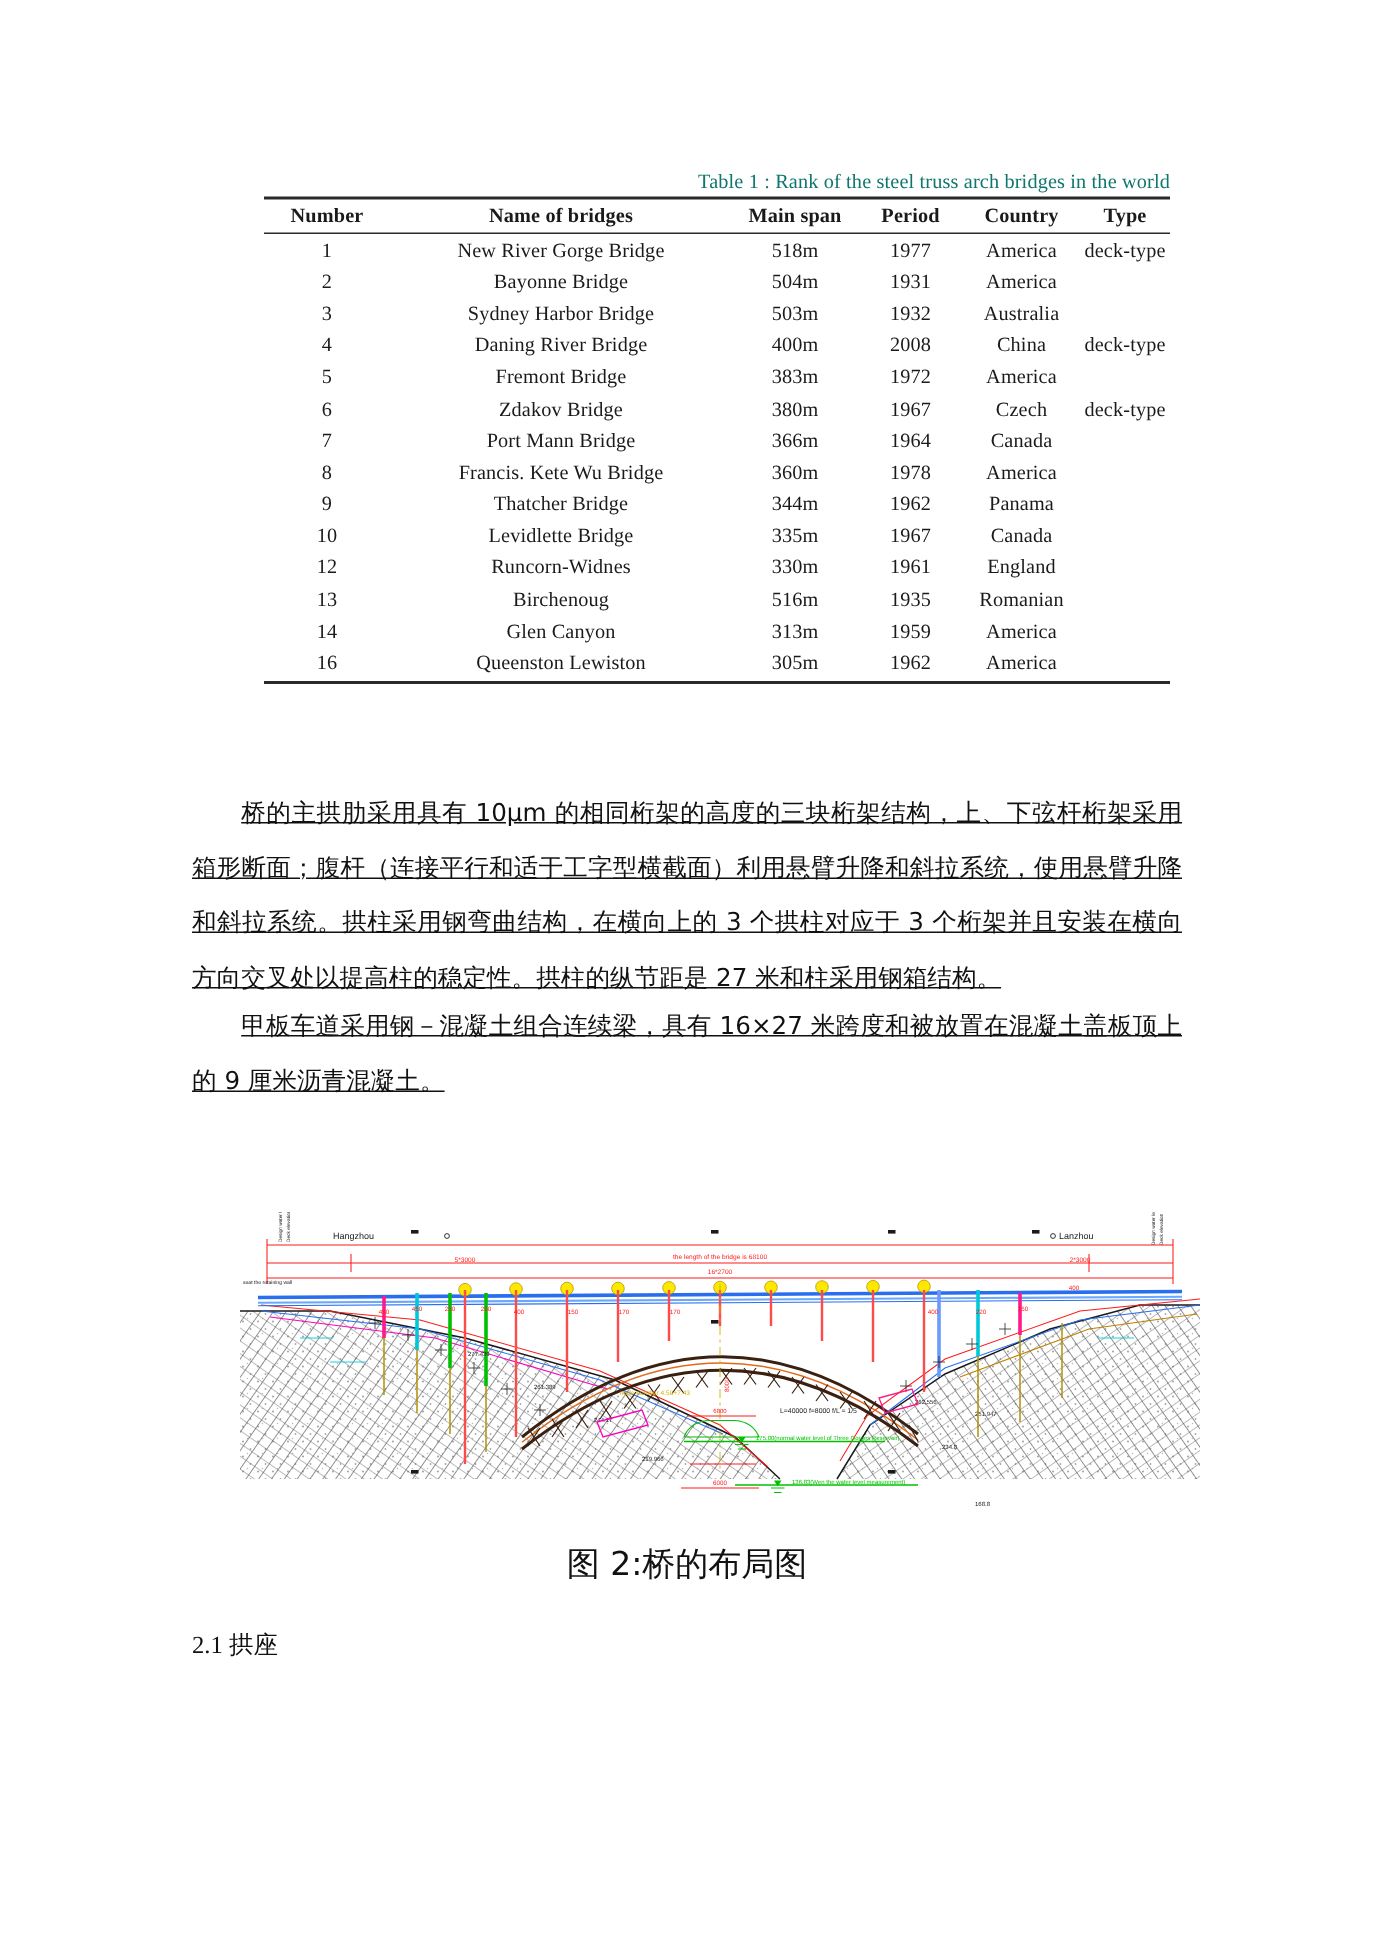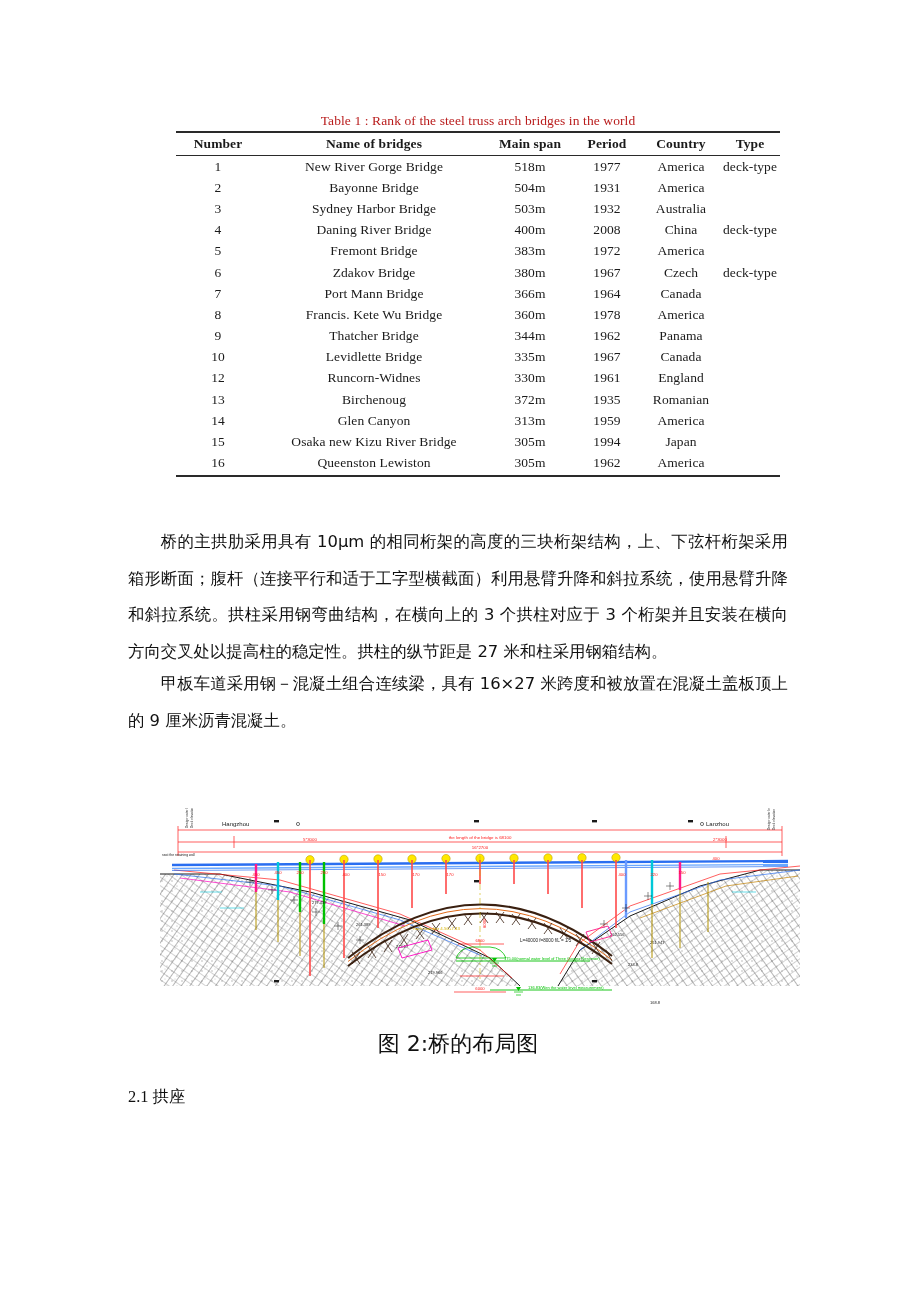--- a/index.html
+++ b/index.html
@@ -17,24 +17,24 @@
   }
 
   
   #table-block {
     position: absolute;
     left: 176px;
     top: 112px;
     width: 604px;
   }
   #table-caption {
-    text-align: center;
+    text-align: right;
     font-size: 13.5px;
     line-height: 17px;
-    color: #b91c1c;
+    color: #0f766e;
     padding-bottom: 2px;
     letter-spacing: 0.1px;
   }
   table.rank {
     width: 100%;
     border-collapse: collapse;
     font-size: 13.5px;
     color: #1a1a1a;
   }
   table.rank thead th {
@@ -66,20 +66,21 @@
     position: absolute;
     left: 128px;
     width: 660px;
     font-family: "DejaVu Sans", "Liberation Sans", sans-serif;
     font-size: 16.4px;
     line-height: 36.5px;
     color: #111111;
     text-align: justify;
     text-justify: inter-ideograph;
     text-indent: 2em;
+    text-decoration: underline;
   }
   #para-1 { top: 524px; }
   #para-2 { top: 666px; }
 
   
   #figure-block {
     position: absolute;
     left: 160px;
     top: 808px;
     width: 640px;
@@ -210,39 +211,31 @@
           <td class="c-num">12</td>
           <td class="c-name">Runcorn-Widnes</td>
           <td class="c-span">330m</td>
           <td class="c-per">1961</td>
           <td class="c-ctry">England</td>
           <td class="c-type"></td>
         </tr>
         <tr>
           <td class="c-num">13</td>
           <td class="c-name">Birchenoug</td>
-          <td class="c-span">372m</td>
+          <td class="c-span">516m</td>
           <td class="c-per">1935</td>
           <td class="c-ctry">Romanian</td>
           <td class="c-type"></td>
         </tr>
         <tr>
           <td class="c-num">14</td>
           <td class="c-name">Glen Canyon</td>
           <td class="c-span">313m</td>
           <td class="c-per">1959</td>
           <td class="c-ctry">America</td>
-          <td class="c-type"></td>
-        </tr>
-        <tr>
-          <td class="c-num">15</td>
-          <td class="c-name">Osaka new Kizu River Bridge</td>
-          <td class="c-span">305m</td>
-          <td class="c-per">1994</td>
-          <td class="c-ctry">Japan</td>
           <td class="c-type"></td>
         </tr>
         <tr>
           <td class="c-num">16</td>
           <td class="c-name">Queenston Lewiston</td>
           <td class="c-span">305m</td>
           <td class="c-per">1962</td>
           <td class="c-ctry">America</td>
           <td class="c-type"></td>
         </tr>

